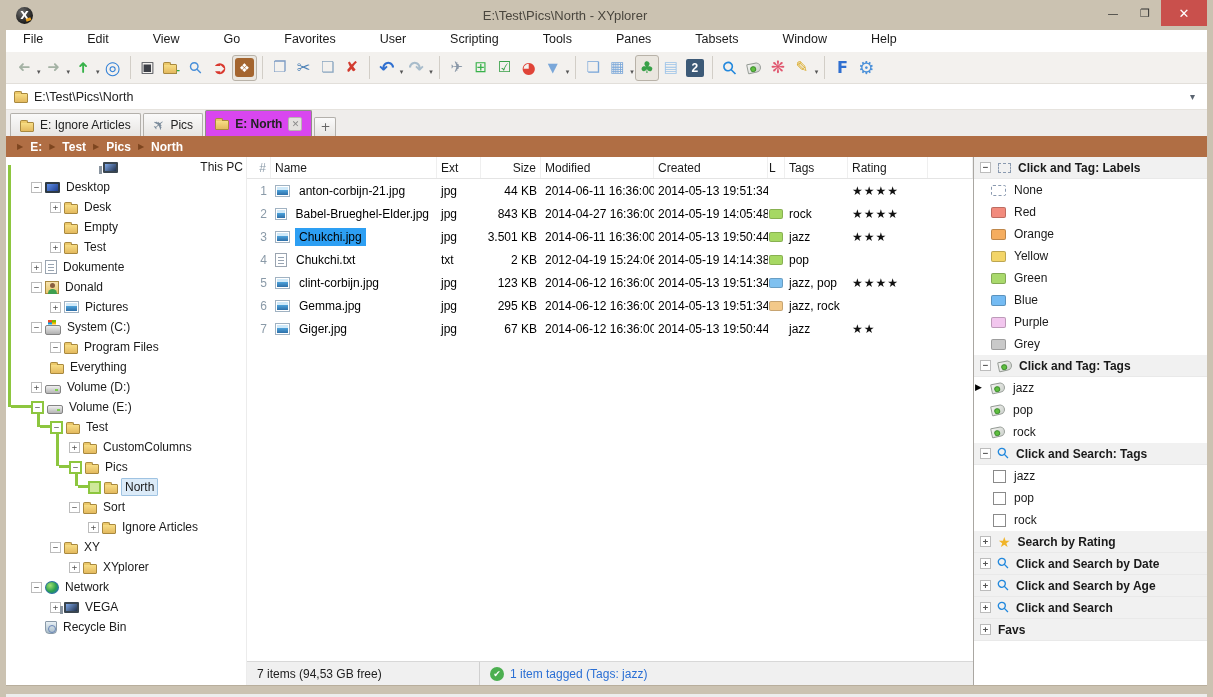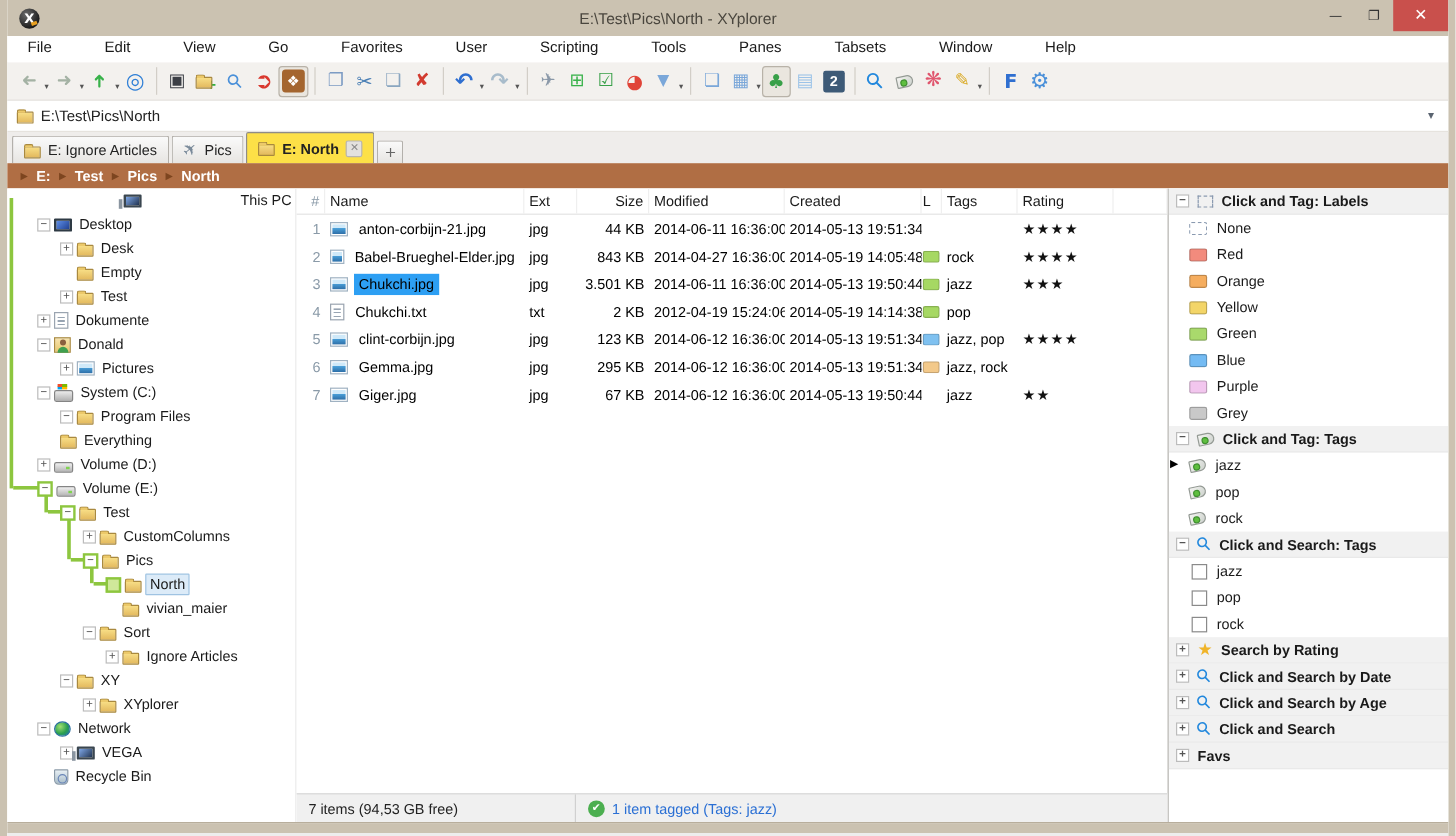--- a/index.html
+++ b/index.html
@@ -39,21 +39,21 @@
   
   .addressbar { height:26px; background:#fff; border-bottom:1px solid #e6e3de; display:flex; align-items:center; padding:0 8px; font-size:12.5px; color:#222; flex:0 0 auto; }
   .addressbar .path { margin-left:6px; flex:1; }
   .chev { font-family:"DejaVu Sans",sans-serif; color:#5a6470; font-size:10px; padding-right:4px; }
 
   
   .tabbar { height:26px; background:#efedeb; display:flex; align-items:flex-end; padding-left:4px; flex:0 0 auto; }
   .tab { height:23px; display:flex; align-items:center; gap:6px; padding:0 9px; margin-right:2px;
     background:linear-gradient(#fafafa,#e7e5e2); border:1px solid #b3b0ab; border-bottom:none;
     border-radius:2px 2px 0 0; font-size:12px; color:#222; }
-  .tab.active { height:26px; background:#fde047; font-weight:bold; border-color:#8f8c87; }
+  .tab.active { height:26px; background:#d946ef; font-weight:bold; border-color:#8f8c87; }
   .tab-close { width:14px; height:14px; background:#e3e1de; border:1px solid #b8b5b0; border-radius:2px;
     font-size:9px; color:#8a8a8a; display:flex; align-items:center; justify-content:center; font-family:"DejaVu Sans",sans-serif; }
   .tab-plus { height:19px; width:22px; margin-bottom:0px; background:linear-gradient(#fafafa,#e7e5e2);
     border:1px solid #b3b0ab; border-bottom:none; border-radius:2px 2px 0 0; display:flex; align-items:center; justify-content:center;
     color:#666; font-size:12px; font-family:"DejaVu Sans",sans-serif; }
 
   
   .breadcrumb { height:21px; background:#b06e44; display:flex; align-items:center; padding-left:6px; gap:2px; flex:0 0 auto; }
   .crumb-sep { color:#7d451f; font-size:8px; padding:0 5px; font-family:"DejaVu Sans",sans-serif; }
   .crumb { color:#fff; font-size:12px; font-weight:bold; }
@@ -413,25 +413,20 @@
         <div class="trow" style="padding-left: 63px;">
           <span class="exp green">−</span>
           <span class="ic ic-folder"></span>
           <span class="tlabel">Pics</span>
         </div>
         <div class="trow" style="padding-left: 82px;">
           <span class="exp gbox"></span>
           <span class="ic ic-folder"></span>
           <span class="tlabel tsel">North</span>
         </div>
-        <div class="trow" style="padding-left: 82px;">
-          <span class="exp-sp"></span>
-          <span class="ic ic-folder"></span>
-          <span class="tlabel">vivian_maier</span>
-        </div>
         <div class="trow" style="padding-left: 63px;">
           <span class="exp">−</span>
           <span class="ic ic-folder"></span>
           <span class="tlabel">Sort</span>
         </div>
         <div class="trow" style="padding-left: 82px;">
           <span class="exp">+</span>
           <span class="ic ic-folder"></span>
           <span class="tlabel">Ignore Articles</span>
         </div>

